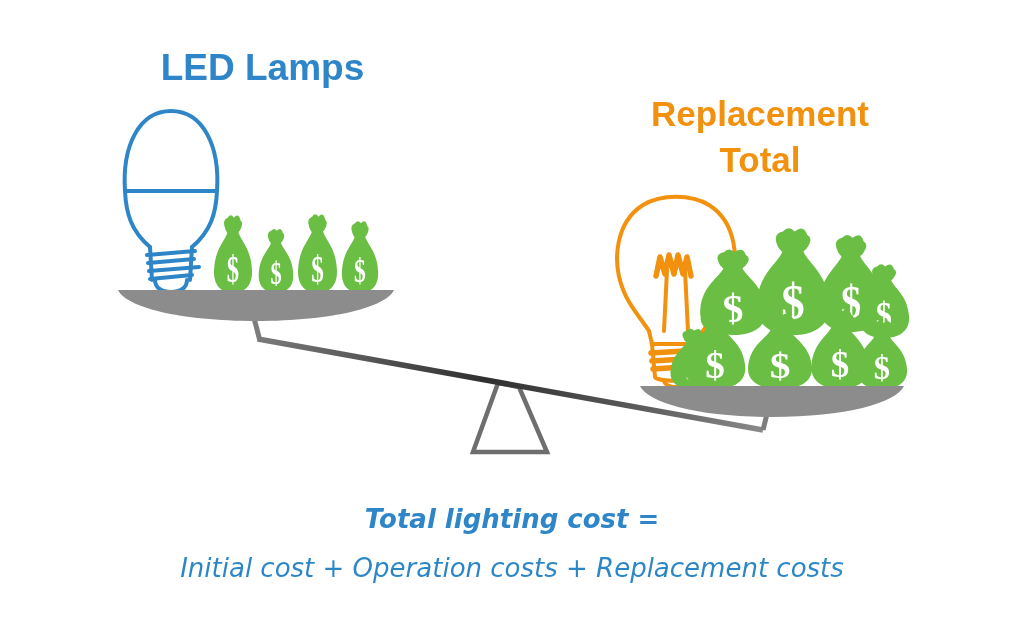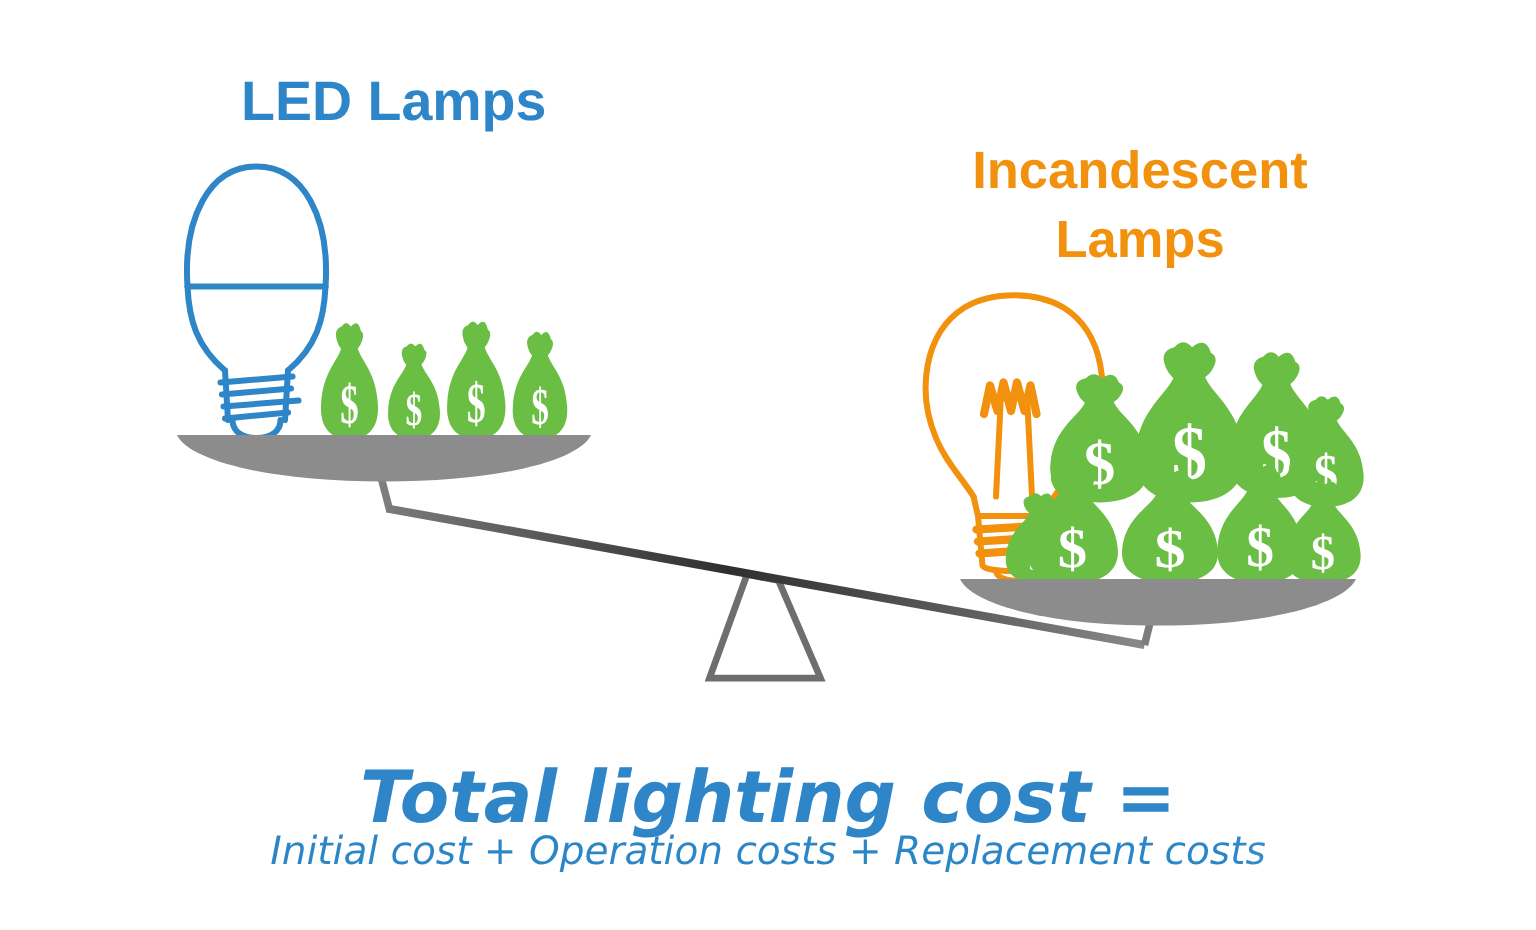--- a/index.html
+++ b/index.html
@@ -23,36 +23,36 @@
   .green-fill{fill:var(--green);}
   .pan{fill:var(--pan_gray);}
   .stem{stroke:var(--stem_gray); stroke-width:5; fill:none; stroke-linecap:butt;}
   .fulcrum{stroke:var(--fulcrum_gray); stroke-width:4.5; fill:none; stroke-linejoin:miter;}
   .dollar{
     fill:var(--dollar_white); font-family:"Liberation Serif", serif;
     font-weight:bold; font-size:56px; text-anchor:middle;
   }
   .equation{position:absolute; left:0; width:1024px; text-align:center;
     font-family:"DejaVu Sans", sans-serif; font-style:italic; color:var(--blue);}
-  #eq-line1{top:504px; font-size:48px; font-weight:bold;}
+  #eq-line1{top:504px; font-size:26px; font-weight:bold;}
   #eq-line2{top:553px; font-size:26px; font-weight:normal;
     background:linear-gradient(90deg,#2B86C7 0%,#2B86C7 80%,#7FB4DF 98%);
     -webkit-background-clip:text; background-clip:text; color:transparent;}
   #stray-mark{position:absolute; left:1012px; top:598px; width:3px; height:19px; background:#4a4a4a;}
 </style>
 </head>
 <body>
 
 <div id="canvas">
 
   <div id="led-label" class="label">LED Lamps</div>
 
   <div id="inc-label" class="label">
-    <div>Incandescent</div>
-    <div>Lamps</div>
+    <div>Replacement</div>
+    <div>Total</div>
   </div>
 
   <svg id="scene" width="1024" height="620" viewBox="0 0 1024 620">
     <defs>
       <linearGradient id="beamGrad" gradientUnits="userSpaceOnUse" x1="258" y1="339" x2="763" y2="430">
         <stop offset="0" stop-color="#7a7a7a"></stop>
         <stop offset="0.45" stop-color="#2f2f2f"></stop>
         <stop offset="0.75" stop-color="#5a5a5a"></stop>
         <stop offset="1" stop-color="#8a8a8a"></stop>
       </linearGradient>

